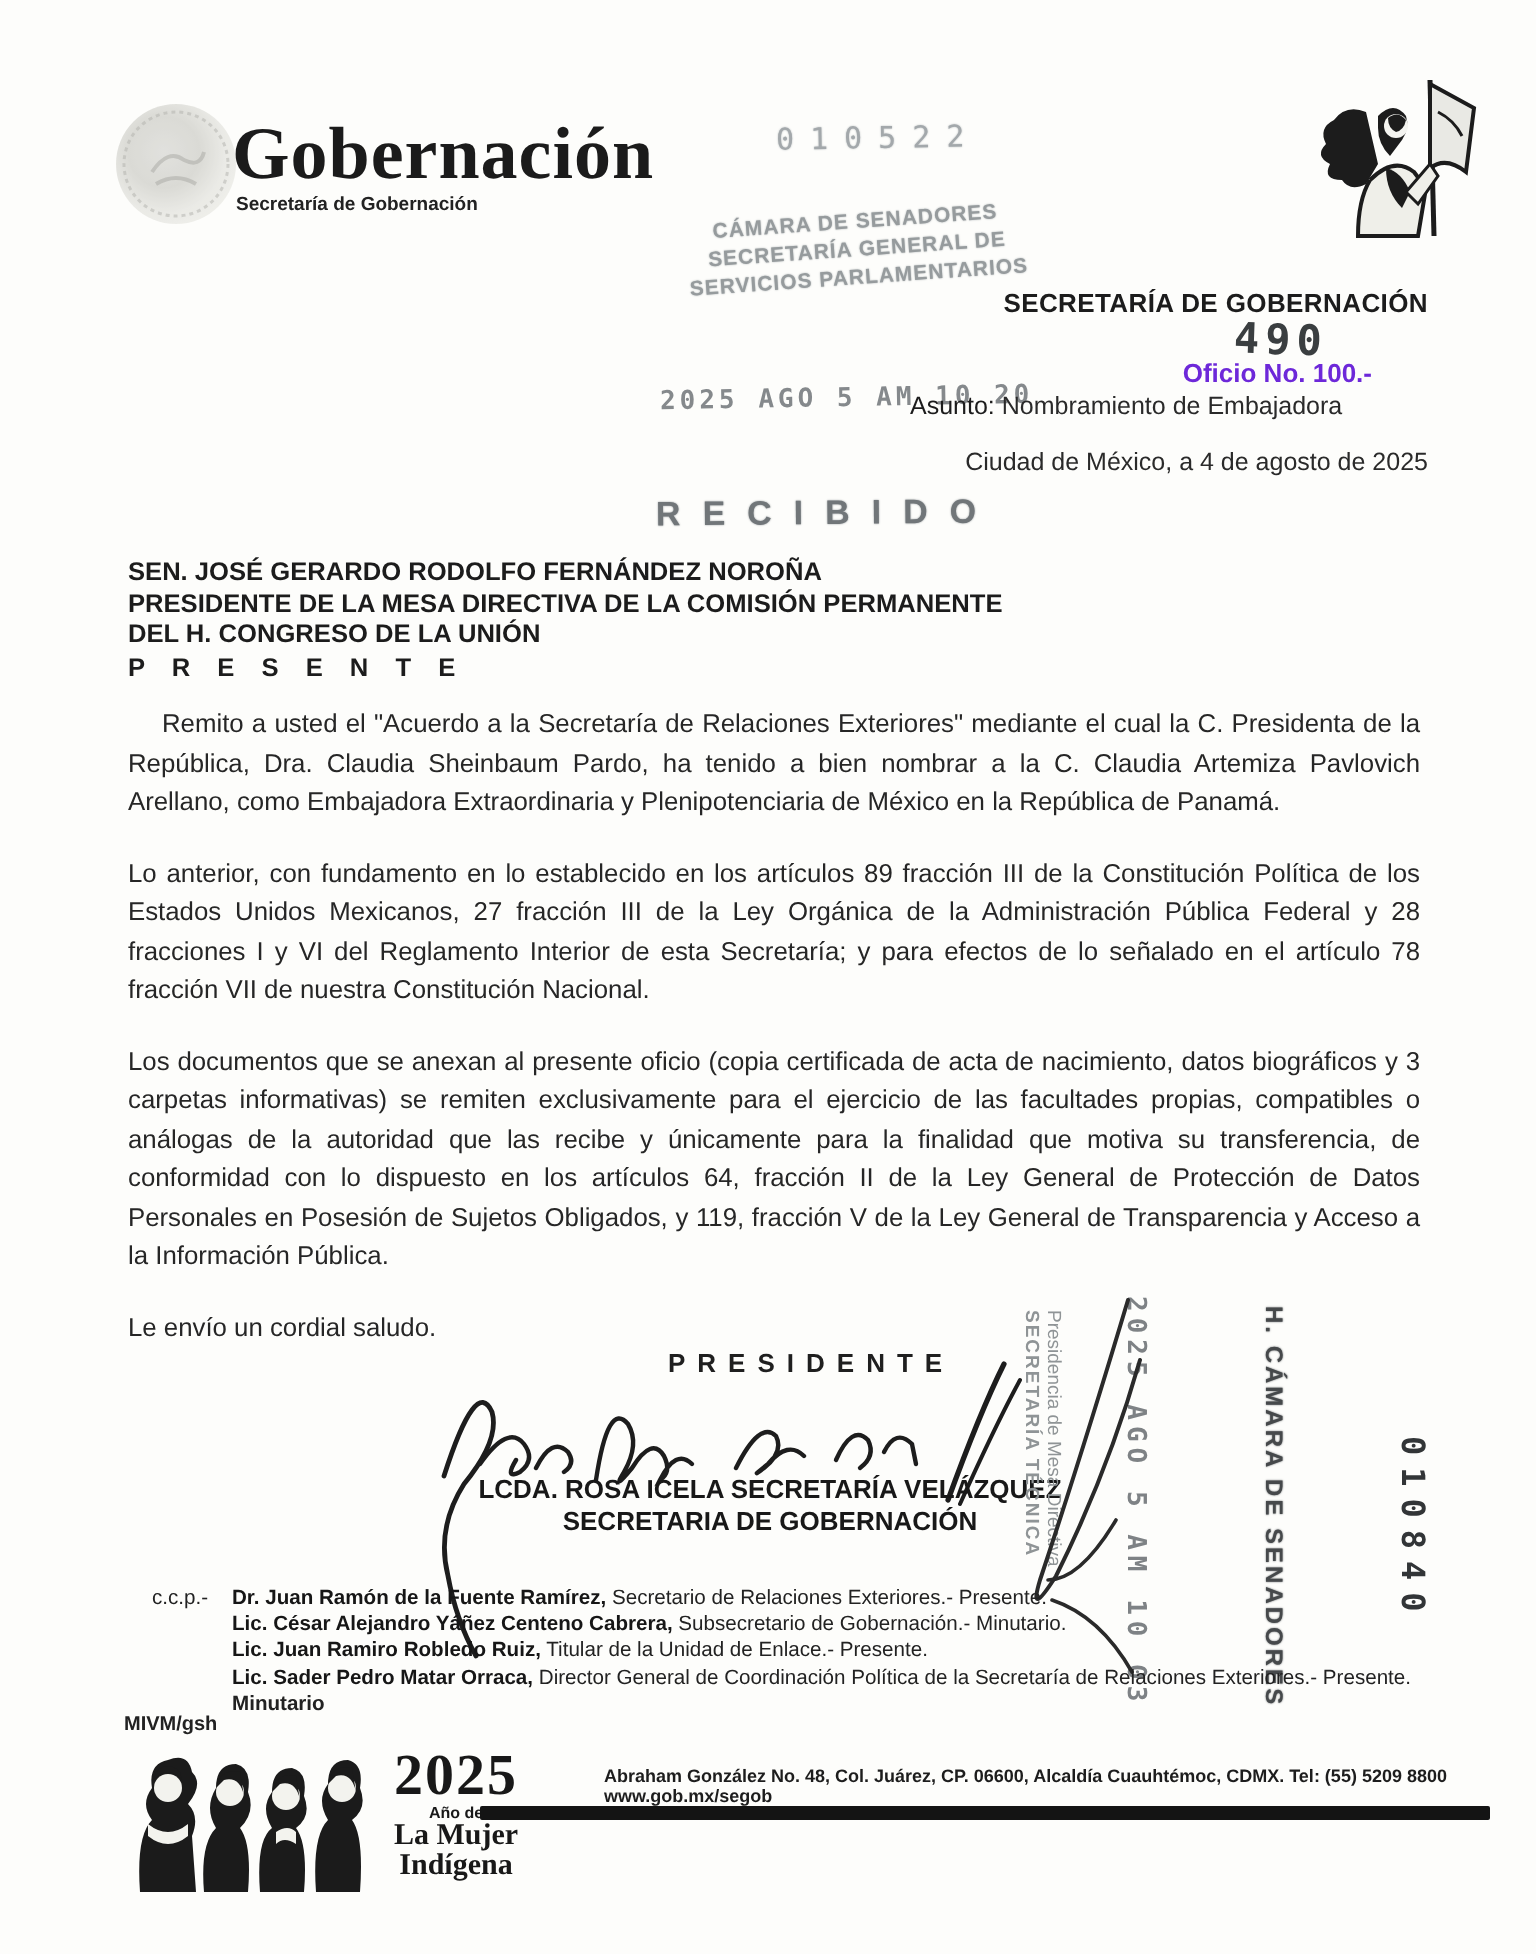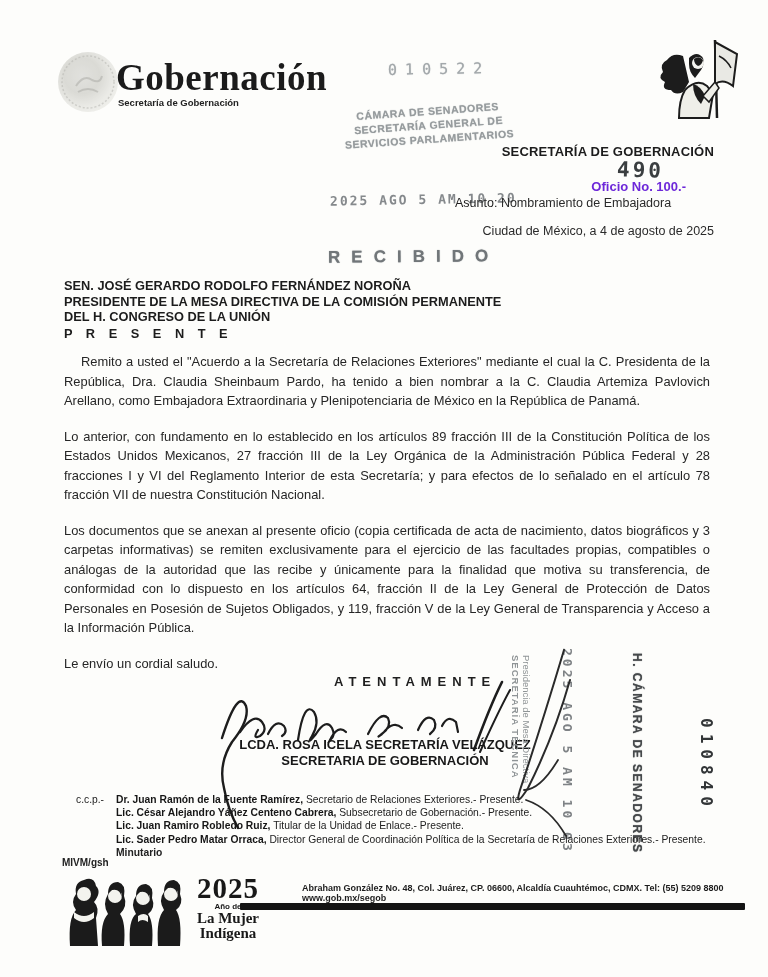--- a/index.html
+++ b/index.html
@@ -187,21 +187,21 @@
     <div class="presente">P R E S E N T E</div>
   </div>
 
   <div class="body-text">
     <p class="indent">Remito a usted el "Acuerdo a la Secretaría de Relaciones Exteriores" mediante el cual la C. Presidenta de la República, Dra. Claudia Sheinbaum Pardo, ha tenido a bien nombrar a la C. Claudia Artemiza Pavlovich Arellano, como Embajadora Extraordinaria y Plenipotenciaria de México en la República de Panamá.</p>
     <p>Lo anterior, con fundamento en lo establecido en los artículos 89 fracción III de la Constitución Política de los Estados Unidos Mexicanos, 27 fracción III de la Ley Orgánica de la Administración Pública Federal y 28 fracciones I y VI del Reglamento Interior de esta Secretaría; y para efectos de lo señalado en el artículo 78 fracción VII de nuestra Constitución Nacional.</p>
     <p>Los documentos que se anexan al presente oficio (copia certificada de acta de nacimiento, datos biográficos y 3 carpetas informativas) se remiten exclusivamente para el ejercicio de las facultades propias, compatibles o análogas de la autoridad que las recibe y únicamente para la finalidad que motiva su transferencia, de conformidad con lo dispuesto en los artículos 64, fracción II de la Ley General de Protección de Datos Personales en Posesión de Sujetos Obligados, y 119, fracción V de la Ley General de Transparencia y Acceso a la Información Pública.</p>
     <p class="closing">Le envío un cordial saludo.</p>
   </div>
 
-  <div class="atentamente">ATENTAMENTE</div>
+  <div class="atentamente">PRESIDENTE</div>
   <svg class="sig-svg" viewBox="0 0 360 190">
     <path d="M42 78 Q58 28 66 46 Q70 60 52 82 Q38 104 44 128 Q48 150 58 168" fill="none" stroke="#1d1d1d" stroke-width="2.4" stroke-linecap="round"></path>
     <path d="M60 72 Q74 52 82 62 Q88 70 80 76 Q72 80 78 70 M88 74 Q96 58 104 66 Q108 72 102 76" fill="none" stroke="#1d1d1d" stroke-width="2.2" stroke-linecap="round"></path>
     <path d="M118 80 Q124 40 134 52 Q140 62 132 76 Q126 86 136 74 Q146 58 152 68 Q156 76 150 80 Q158 64 166 72" fill="none" stroke="#1d1d1d" stroke-width="2.2" stroke-linecap="round"></path>
     <path d="M188 74 Q200 50 208 58 Q212 66 202 74 Q194 80 204 72 Q214 60 222 68" fill="none" stroke="#1d1d1d" stroke-width="2.2" stroke-linecap="round"></path>
     <path d="M238 70 Q246 52 254 60 Q258 68 250 74 M262 66 Q268 54 276 62 L278 72" fill="none" stroke="#1d1d1d" stroke-width="2.2" stroke-linecap="round"></path>
     <path d="M294 90 Q310 46 322 22" fill="none" stroke="#1d1d1d" stroke-width="2.6" stroke-linecap="round"></path>
     <path d="M300 92 Q318 52 330 30" fill="none" stroke="#1d1d1d" stroke-width="2" stroke-linecap="round"></path>
   </svg>
   <div class="sig-name">
@@ -219,21 +219,21 @@
   <svg class="flourish" viewBox="0 0 130 220">
     <path d="M84 10 Q60 90 40 150 Q34 170 48 148 Q74 96 90 40" fill="none" stroke="#2a2a2a" stroke-width="2" stroke-linecap="round"></path>
     <path d="M44 150 Q60 150 78 120 M46 160 Q70 168 86 196" fill="none" stroke="#2a2a2a" stroke-width="1.8" stroke-linecap="round"></path>
   </svg>
 
   <div class="ccp">
     <div class="ccp-row">
       <div class="ccp-label">c.c.p.-</div>
       <div class="ccp-entries">
         <div><span class="ccp-name">Dr. Juan Ramón de la Fuente Ramírez,</span><span> Secretario de Relaciones Exteriores.- Presente.</span></div>
-        <div><span class="ccp-name">Lic. César Alejandro Yáñez Centeno Cabrera,</span><span> Subsecretario de Gobernación.- Presente.</span></div>
+        <div><span class="ccp-name">Lic. César Alejandro Yáñez Centeno Cabrera,</span><span> Subsecretario de Gobernación.- Minutario.</span></div>
         <div><span class="ccp-name">Lic. Juan Ramiro Robledo Ruiz,</span><span> Titular de la Unidad de Enlace.- Presente.</span></div>
         <div><span class="ccp-name">Lic. Sader Pedro Matar Orraca,</span><span> Director General de Coordinación Política de la Secretaría de Relaciones Exteriores.- Presente.</span></div>
         <div class="ccp-minutario">Minutario</div>
       </div>
     </div>
   </div>
   <div class="initials">MIVM/gsh</div>
 
   <svg class="women-svg" viewBox="0 0 130 80">
     <path d="M10 78 Q8 50 16 42 Q10 34 16 26 Q14 14 24 12 Q34 8 36 18 Q42 24 34 34 Q40 40 36 50 L38 78 Z" fill="#1b1b1b"></path>

